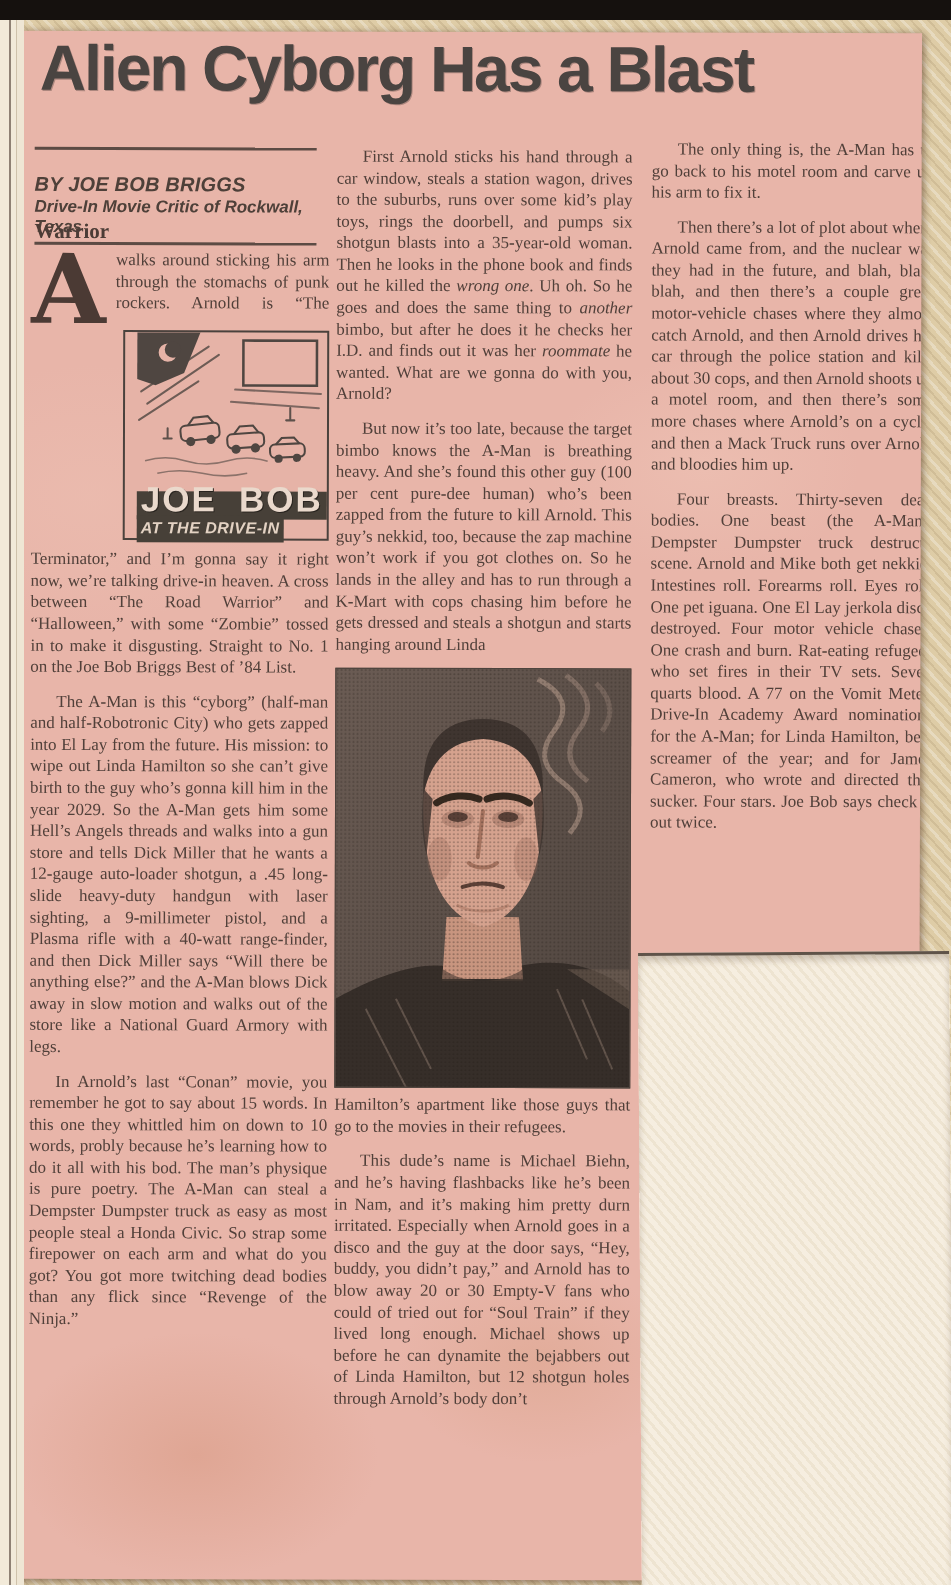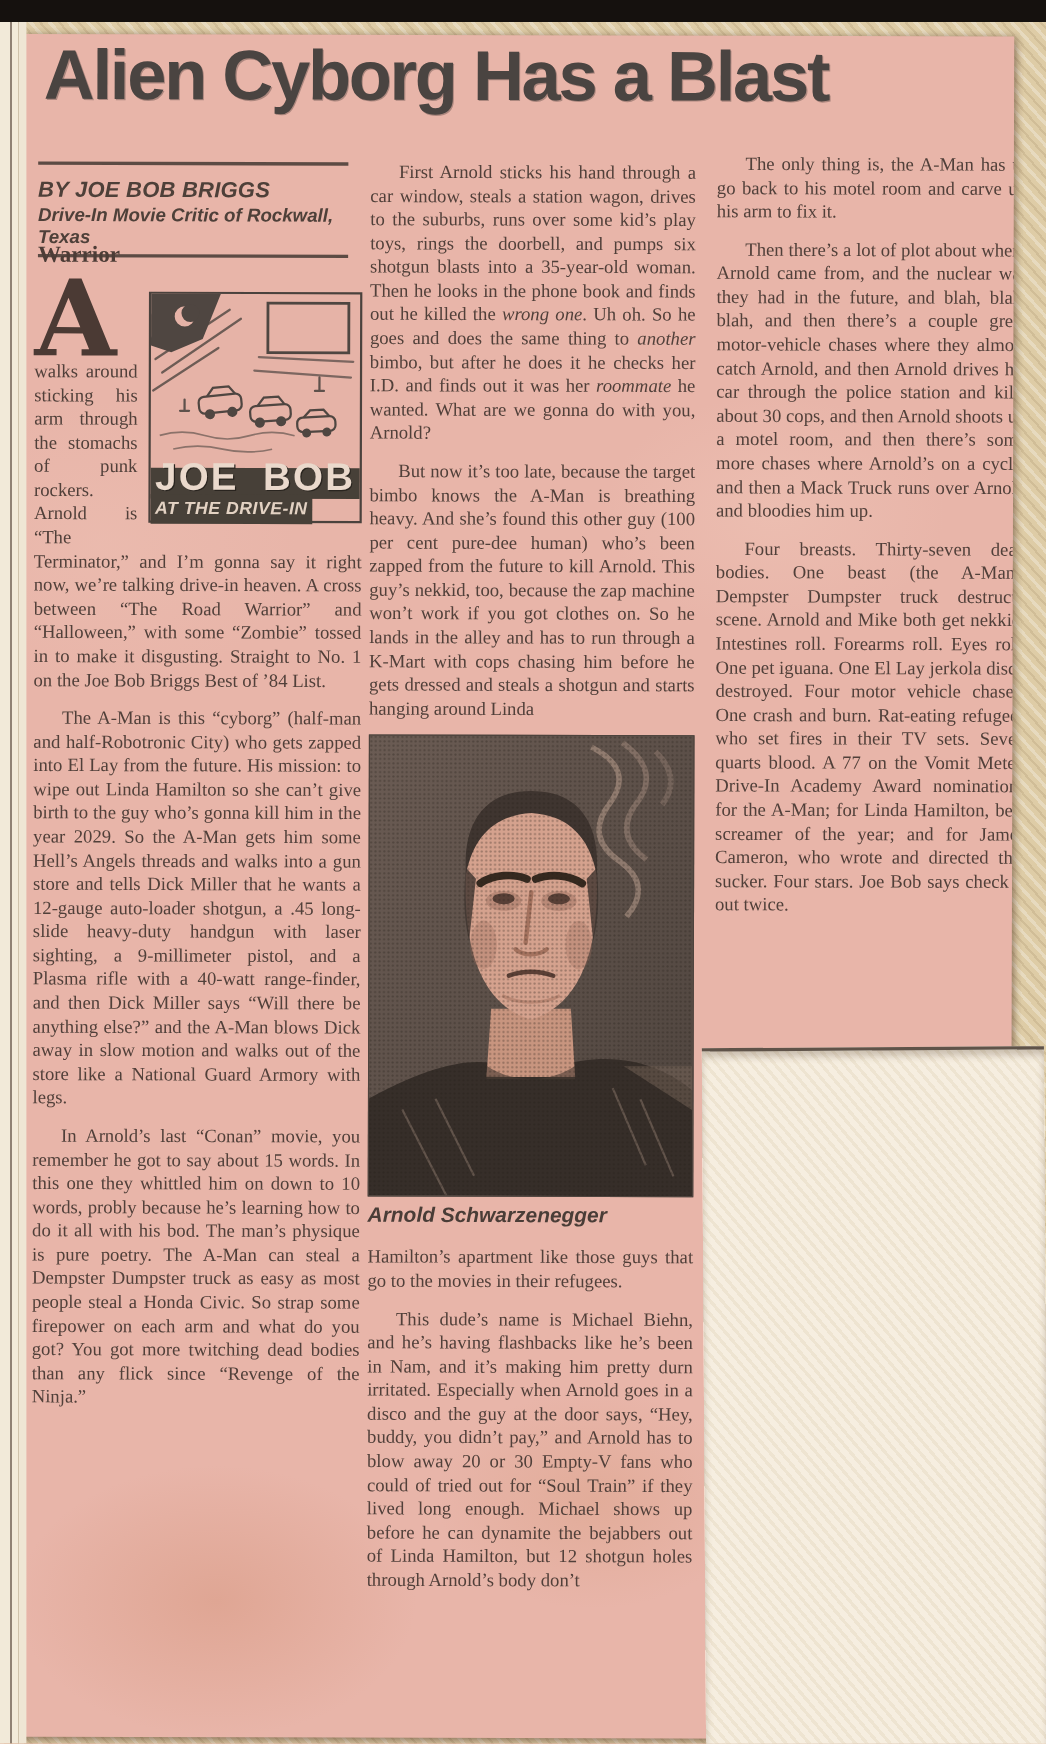--- a/index.html
+++ b/index.html
@@ -25,34 +25,34 @@
       radial-gradient(ellipse 300px 220px at 8% 30%, rgba(240,198,184,.30), transparent 60%),
       #e8b5a9;
     box-shadow:0 3px 8px rgba(80,50,35,.45), 3px 0 6px rgba(80,50,35,.28);
   }
   .headline{position:absolute;left:20px;top:4px;width:866px;
     font-family:"Liberation Sans",sans-serif;font-weight:bold;font-size:64px;line-height:1.05;
     letter-spacing:-2px;color:#4a4441;text-shadow:1px 1px 0 rgba(60,50,45,.35);}
   .byline-box{position:absolute;left:15px;top:116px;width:282px;
     font-family:"Liberation Sans",sans-serif;color:#4e4039;}
   .rule{height:3px;background:#5c4b44;}
-  .byline{font-style:italic;font-weight:bold;font-size:20px;letter-spacing:.2px;margin:12px 0 0;}
+  .byline{font-style:italic;font-weight:bold;font-size:20px;letter-spacing:.2px;margin:23px 0 0;}
   .byline-sub{font-style:italic;font-weight:bold;font-size:17px;margin:1px 0 5px;}
   .dateline{position:absolute;left:15px;top:188px;font-weight:bold;font-size:21px;color:#4c3c36;}
   .col{position:absolute;font-size:17px;line-height:1.27;text-align:justify;}
   .col p{margin:0 0 13px;text-indent:26px;}
   .col p.cont{text-indent:0;}
   .col1{left:12px;top:218px;width:298px;}
   .col2{left:317px;top:114px;width:296px;}
   .col3{left:632px;top:106px;width:282px;max-height:850px;overflow:hidden;}
   .dropcap{float:left;font-family:"DejaVu Serif",serif;font-weight:bold;font-size:96px;line-height:74px;
     padding:4px 10px 0 0;color:#4b3a34;}
   em.mag{font-style:italic;}
   
-  .jb-logo{float:right;width:190px;margin:16px 0 8px 10px;border:2px solid #4a423d;background:#e6b3a7;}
+  .jb-logo{float:right;width:190px;margin:3px 0 8px 10px;border:2px solid #4a423d;background:#e6b3a7;padding-left:12px;}
   .jb-art{height:146px;position:relative;border-bottom:2px solid #4a423d;}
   .jb-art svg{display:block;width:100%;height:100%;}
   .jb-band{background:#474038;text-align:center;padding:5px 4px 4px;}
   .jb-l1{font-family:"Liberation Sans",sans-serif;font-weight:bold;font-size:35px;line-height:1;
     color:#ead9cc;letter-spacing:2px;text-shadow:1px 1px 0 #29241f;}
   .jb-gap{height:4px;background:#e6b3a7;}
   .jb-band2{background:#474038;text-align:center;padding:3px 4px 5px;}
   .jb-l2{font-family:"Liberation Sans",sans-serif;font-style:italic;font-weight:bold;font-size:16px;
     color:#e3d2c3;letter-spacing:.5px;}
   
@@ -180,21 +180,20 @@
         <path d="M120,236 C134,244 158,244 172,236" stroke="#b07f6b" stroke-width="3" fill="none" opacity=".7"></path>
         <ellipse cx="103" cy="190" rx="12" ry="22" fill="#9c6b58" opacity=".3"></ellipse>
         <ellipse cx="189" cy="190" rx="12" ry="22" fill="#9c6b58" opacity=".3"></ellipse>
         <g stroke="#8d7a6d" stroke-width="2" opacity=".5" fill="none">
           <path d="M30,340 L70,418 M60,330 L95,400 M220,320 L250,390 M245,330 L275,400"></path>
         </g>
         <path d="M230,300 L292,340 L292,300 Z" fill="#77655a" opacity=".5"></path>
         <rect width="292" height="418" fill="url(#ht)"></rect>
       </svg>
     </div>
-    <div class="caption">Arnold Schwarzenegger</div>
 
     <p class="cont">Hamilton’s apartment like those guys that go to the movies in their refugees.</p>
     <p>This dude’s name is Michael Biehn, and he’s having flashbacks like he’s been in Nam, and it’s making him pretty durn irritated. Especially when Arnold goes in a disco and the guy at the door says, “Hey, buddy, you didn’t pay,” and Arnold has to blow away 20 or 30 Empty-V fans who could of tried out for “Soul Train” if they lived long enough. Michael shows up before he can dynamite the bejabbers out of Linda Hamilton, but 12 shotgun holes through Arnold’s body don’t</p>
   </div>
 
   <div class="col col3">
     <p>The only thing is, the A-Man has to go back to his motel room and carve up his arm to fix it.</p>
     <p>Then there’s a lot of plot about where Arnold came from, and the nuclear war they had in the future, and blah, blah, blah, and then there’s a couple great motor-vehicle chases where they almost catch Arnold, and then Arnold drives his car through the police station and kills about 30 cops, and then Arnold shoots up a motel room, and then there’s some more chases where Arnold’s on a cycle, and then a Mack Truck runs over Arnold and bloodies him up.</p>
     <p>Four breasts. Thirty-seven dead bodies. One beast (the A-Man). Dempster Dumpster truck destructo scene. Arnold and Mike both get nekkid. Intestines roll. Forearms roll. Eyes roll. One pet iguana. One El Lay jerkola disco destroyed. Four motor vehicle chases. One crash and burn. Rat-eating refugees who set fires in their TV sets. Seven quarts blood. A 77 on the Vomit Meter. Drive-In Academy Award nominations for the A-Man; for Linda Hamilton, best screamer of the year; and for James Cameron, who wrote and directed this sucker. Four stars. Joe Bob says check it out twice.</p>
   </div>

